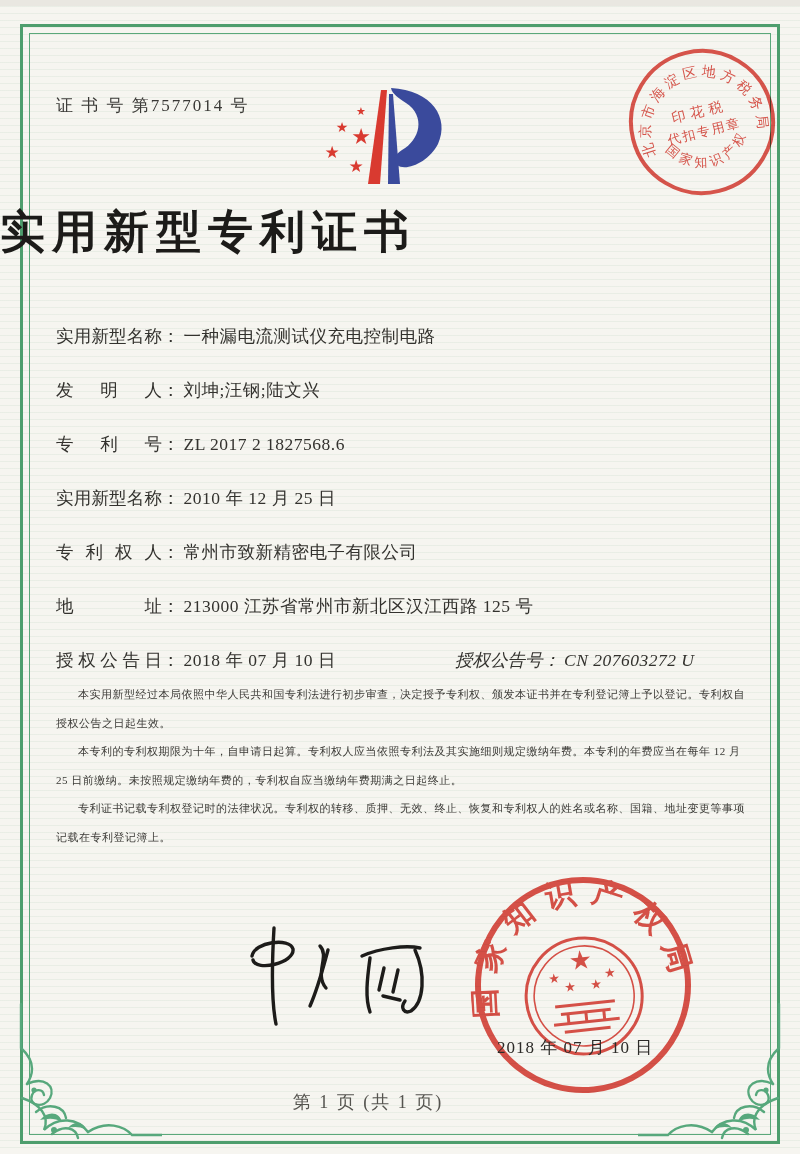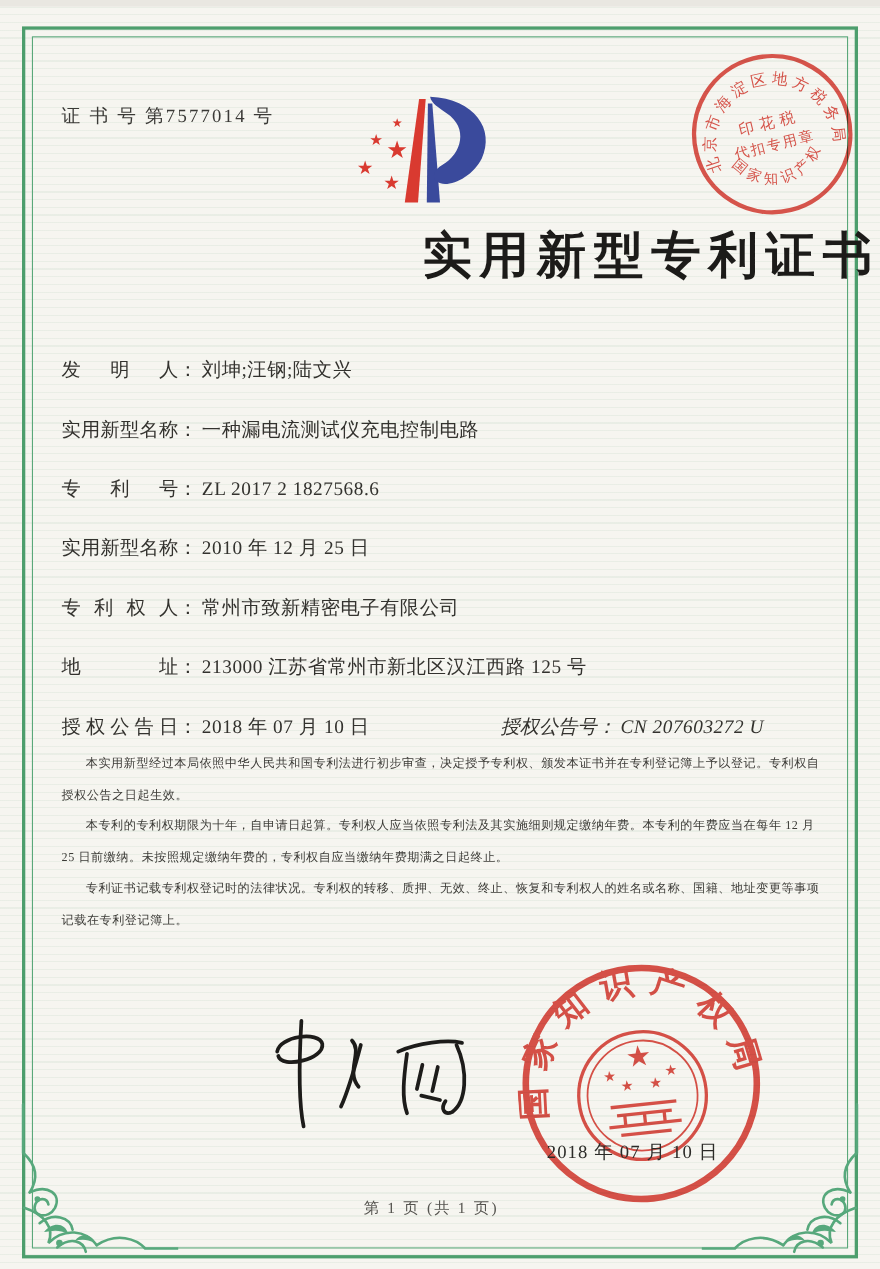--- a/index.html
+++ b/index.html
@@ -9,37 +9,37 @@
     background-image:repeating-linear-gradient(180deg,
       rgba(120,170,135,0.10) 0px, rgba(120,170,135,0.10) 1px,
       rgba(0,0,0,0) 1px, rgba(0,0,0,0) 7px);
     font-family:"Liberation Serif","DejaVu Serif",serif;
     color:#2f2e2b;
   }
   .frame-outer{position:absolute;top:18px;left:20px;right:20px;bottom:16px;border:3px solid #4d9e6d;}
   .frame-inner{position:absolute;top:27px;left:29px;right:29px;bottom:25px;border:1px solid #5aa87a;}
   .cert-no{position:absolute;top:88px;left:56px;font-size:17px;letter-spacing:2px;color:#3a3936;}
   .logo{position:absolute;top:68px;left:292px;width:220px;height:138px;}
-  .title{position:absolute;top:196px;left:0;width:100%;text-align:right;
+  .title{position:absolute;top:196px;left:0;width:100%;text-align:left;
          font-size:45px;font-weight:700;letter-spacing:7px;color:#1c1b19;}
   .fields{position:absolute;top:318px;left:56px;right:52px;}
   .field{position:relative;height:54px;font-size:17.5px;color:#33322e;white-space:nowrap;}
   .flabel{display:inline-block;width:106px;text-align:justify;text-align-last:justify;vertical-align:top;}
   .fcolon{display:inline-block;}
   .fvalue{margin-left:4px;letter-spacing:0.5px;}
   .grant-no{position:absolute;left:399px;top:0;font-style:italic;}
   .paras{position:absolute;top:674px;left:56px;right:50px;font-size:11px;line-height:28.5px;color:#3c3b37;}
   .paras p{margin:0;text-indent:2em;letter-spacing:0.5px;}
   .officer{position:absolute;left:86px;top:950px;font-size:18px;color:#2e2d2a;}
   .officer .line{margin-bottom:17px;letter-spacing:2px;}
   .signature{position:absolute;left:212px;top:916px;width:236px;height:112px;}
   .tax-stamp{position:absolute;left:626px;top:40px;width:152px;height:152px;transform:rotate(-14deg);opacity:.93;mix-blend-mode:multiply;}
   .main-seal{position:absolute;left:470px;top:866px;width:226px;height:226px;transform:rotate(-6deg);opacity:.95;mix-blend-mode:multiply;}
   .seal-date{position:absolute;left:497px;top:1030px;font-size:17px;letter-spacing:1px;color:#2c2b28;}
-  .footer{position:absolute;top:1084px;left:0;width:92%;text-align:center;font-size:14px;color:#55544f;letter-spacing:2px;padding-left:24px;}
+  .footer{position:absolute;top:1084px;left:0;width:92%;text-align:center;font-size:18px;color:#55544f;letter-spacing:2px;}
   .flourish{position:absolute;width:150px;height:150px;}
   .flourish-bl{left:12px;bottom:8px;}
   .flourish-br{right:12px;bottom:8px;transform:scaleX(-1);}
 </style>
 </head>
 <body>
 
 <div class="page">
 
   <div class="frame-outer"></div>
@@ -106,24 +106,24 @@
     </text>
     <text x="76" y="70" fill="#dc4a41" font-size="14" letter-spacing="5" text-anchor="middle">印花税</text>
     <text x="76" y="90" fill="#dc4a41" font-size="13" letter-spacing="2" text-anchor="middle">代扣专用章</text>
     <text fill="#dc4a41" font-size="13" letter-spacing="4">
       <textPath href="#taxArcBottom" startOffset="4%">国家知识产权局</textPath>
     </text>
   </svg>
 
   <div class="fields">
     <div class="field">
-      <span class="flabel">发明人</span><span class="fcolon">：</span><span class="fvalue">刘坤;汪钢;陆文兴</span>
+      <span class="flabel">实用新型名称</span><span class="fcolon">：</span><span class="fvalue">一种漏电流测试仪充电控制电路</span>
     </div>
     <div class="field">
-      <span class="flabel">实用新型名称</span><span class="fcolon">：</span><span class="fvalue">一种漏电流测试仪充电控制电路</span>
+      <span class="flabel">发明人</span><span class="fcolon">：</span><span class="fvalue">刘坤;汪钢;陆文兴</span>
     </div>
     <div class="field">
       <span class="flabel">专利号</span><span class="fcolon">：</span><span class="fvalue">ZL 2017 2 1827568.6</span>
     </div>
     <div class="field">
       <span class="flabel">实用新型名称</span><span class="fcolon">：</span><span class="fvalue">2010 年 12 月 25 日</span>
     </div>
     <div class="field">
       <span class="flabel">专利权人</span><span class="fcolon">：</span><span class="fvalue">常州市致新精密电子有限公司</span>
     </div>

